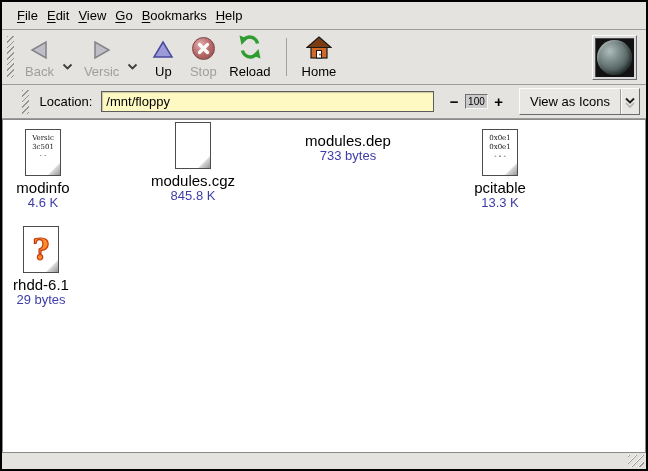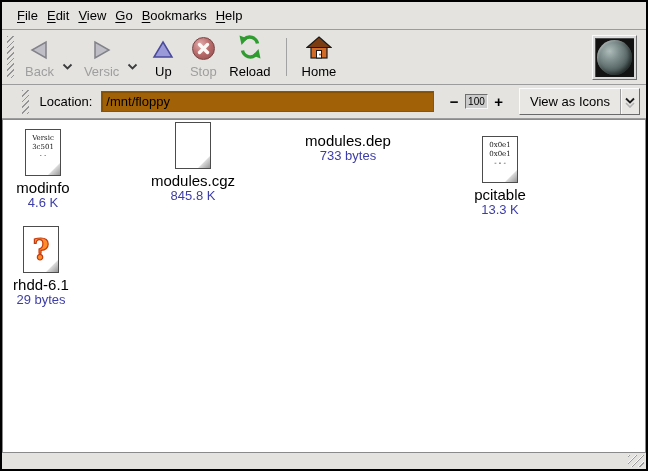--- a/index.html
+++ b/index.html
@@ -41,21 +41,21 @@
                     display:flex; align-items:center; justify-content:center; }
   .throbber-sphere { width:35px; height:35px; border-radius:50%;
                      background:radial-gradient(circle at 36% 32%, #aebdba 0%, #7e8e8c 30%, #4e5d5c 65%, #283332 100%);
                      box-shadow:inset -2px -2px 4px rgba(0,0,0,.5), inset 1px 1px 2px rgba(255,255,255,.35); }
 
   
   .locbar { height:34px; flex:none; display:flex; align-items:center;
             border-bottom:1px solid #9c9c9c; padding:0 6px 0 17px; }
   .loc-grip { height:24px; margin:0 11px 0 3px; }
   .loc-label { margin-right:9px; }
-  .loc-input { width:352px; height:21px; background:#a16207; border:1px solid #5c5c5c;
+  .loc-input { width:352px; height:21px; background:#fef9c3; border:1px solid #5c5c5c;
                box-shadow:inset 1px 1px 1px rgba(0,0,0,.2); padding:0 4px;
                font:13px "Liberation Sans",sans-serif; cursor:text; }
   .zbtn { border:none; background:none; font-weight:bold; font-size:15px; padding:0 2px; line-height:16px; }
   .zoom-out { margin-left:14px; }
   .zoom-level { width:25px; height:15px; margin:0 4px; background:#cbcbcb; font-size:10px;
                 text-align:center; line-height:13px;
                 border-top:1px solid #6e6e6e; border-left:1px solid #6e6e6e;
                 border-bottom:1px solid #f6f6f6; border-right:1px solid #f6f6f6; }
   .view-btn { margin-left:14px; height:27px; display:flex; align-items:stretch; background:#e8e7e4;
               border-top:1px solid #fbfbfb; border-left:1px solid #fbfbfb;
@@ -226,21 +226,21 @@
       </div>
       <div class="file-name">modules.cgz</div>
       <div class="file-size">845.8 K</div>
     </div>
 
     <div class="file-item" style="left:290px; top:9px">
       <div class="file-name">modules.dep</div>
       <div class="file-size">733 bytes</div>
     </div>
 
-    <div class="file-item" style="left:442px; top:16px">
+    <div class="file-item" style="left:442px; top:9px">
       <div class="doc-icon">
         <div class="doc-preview">
           <span>0x0e1</span>
             <span>0x0e1</span>
             <span>-  -  -</span>
         </div>
         <div class="fold"></div>
       </div>
       <div class="file-name">pcitable</div>
       <div class="file-size">13.3 K</div>

